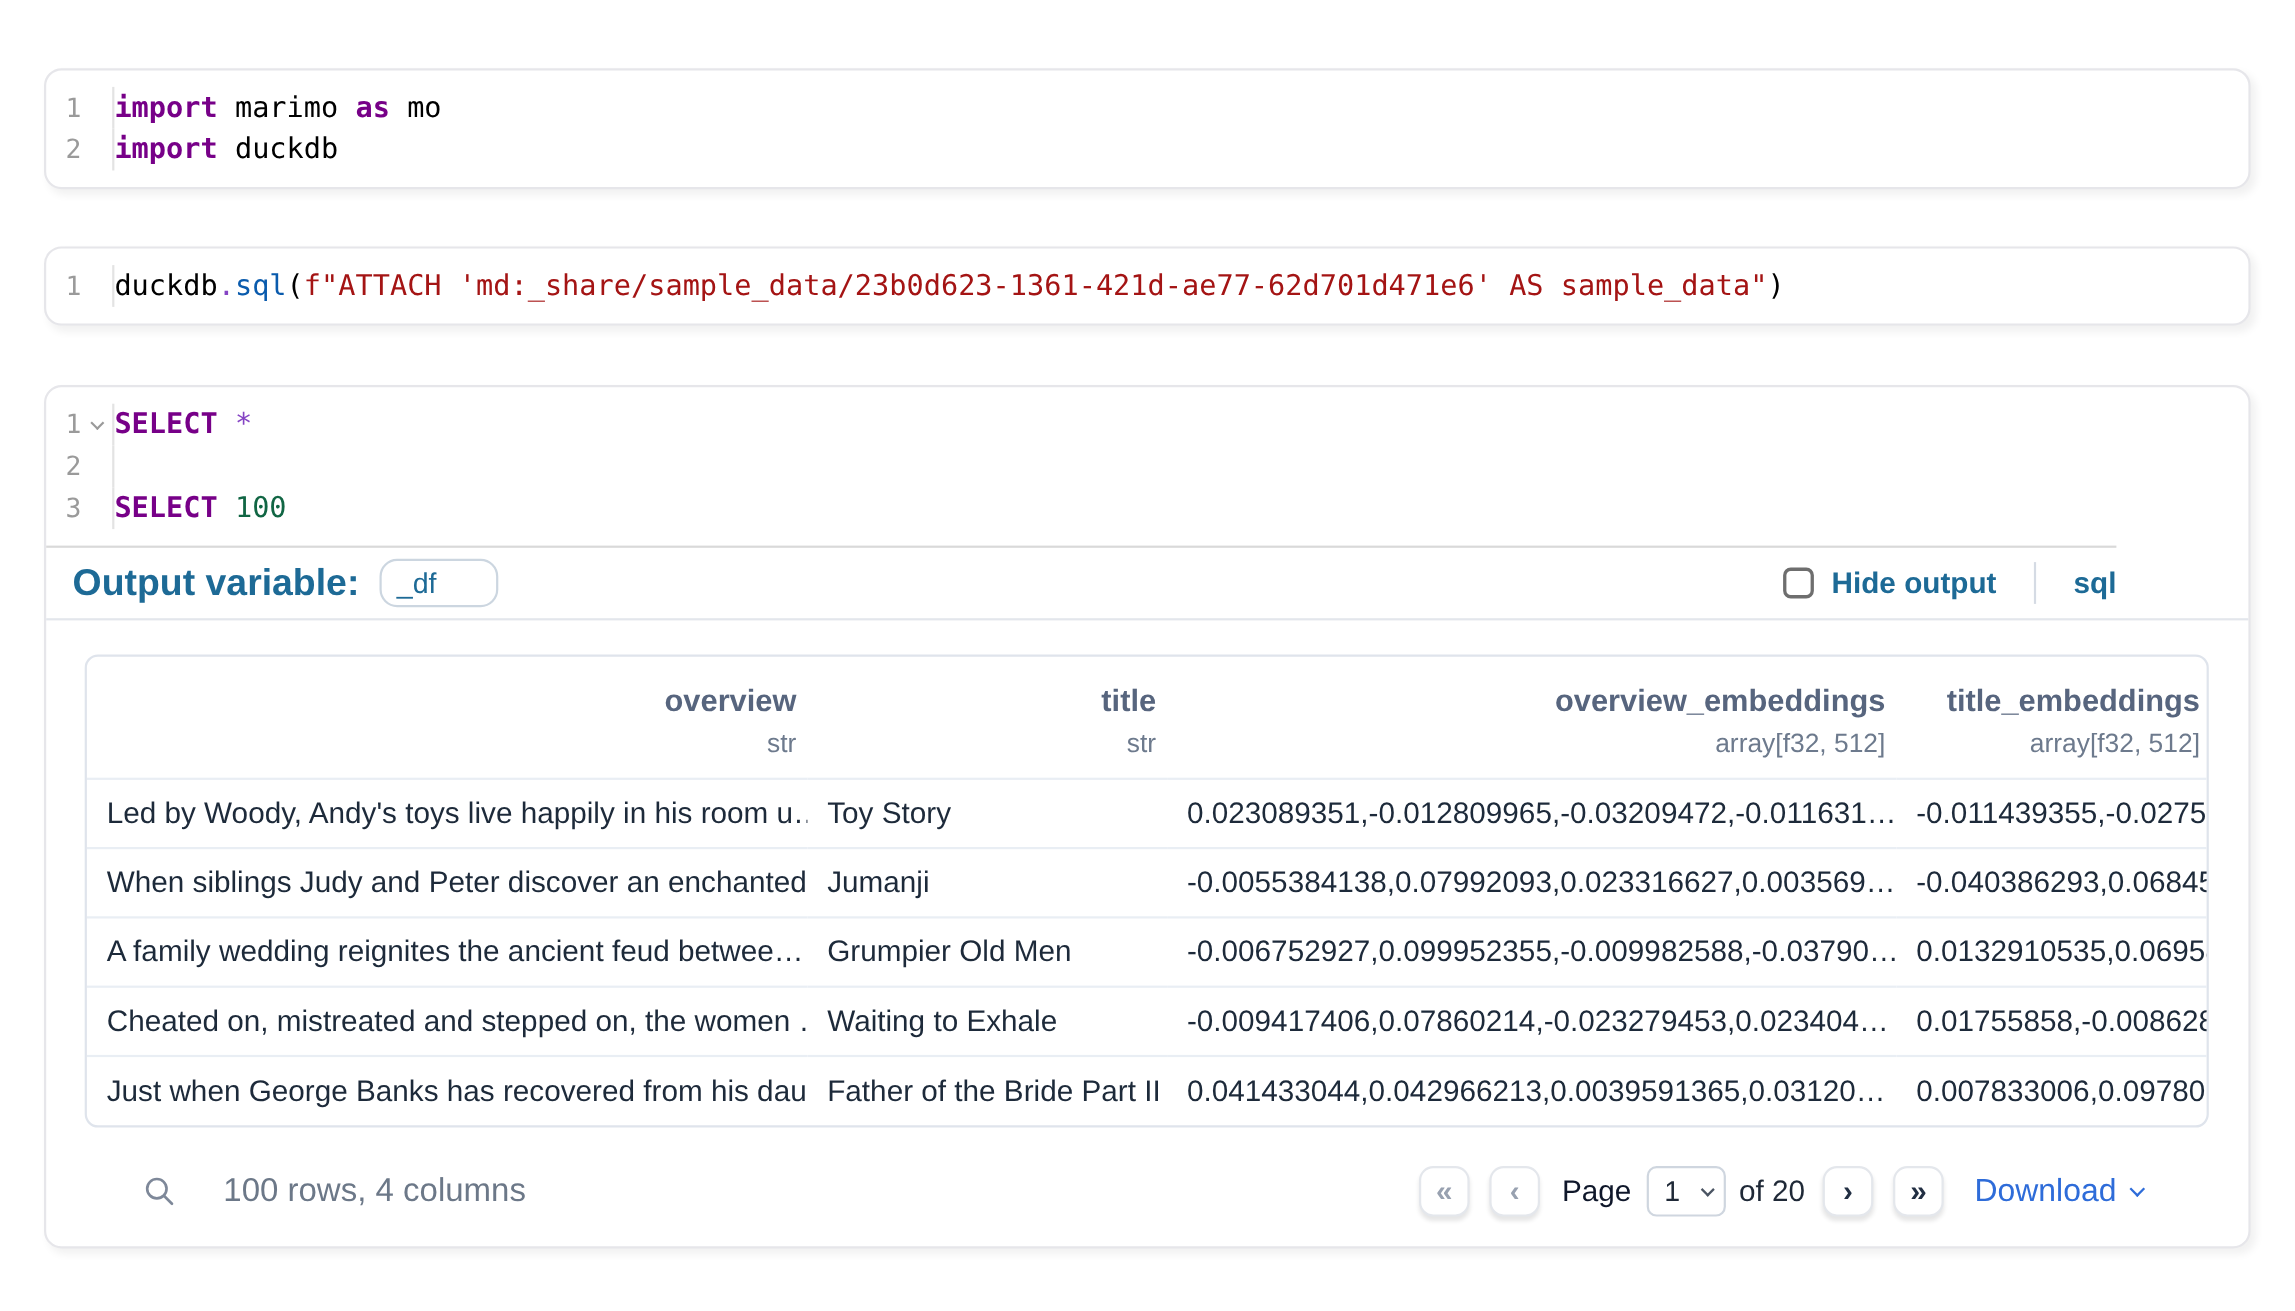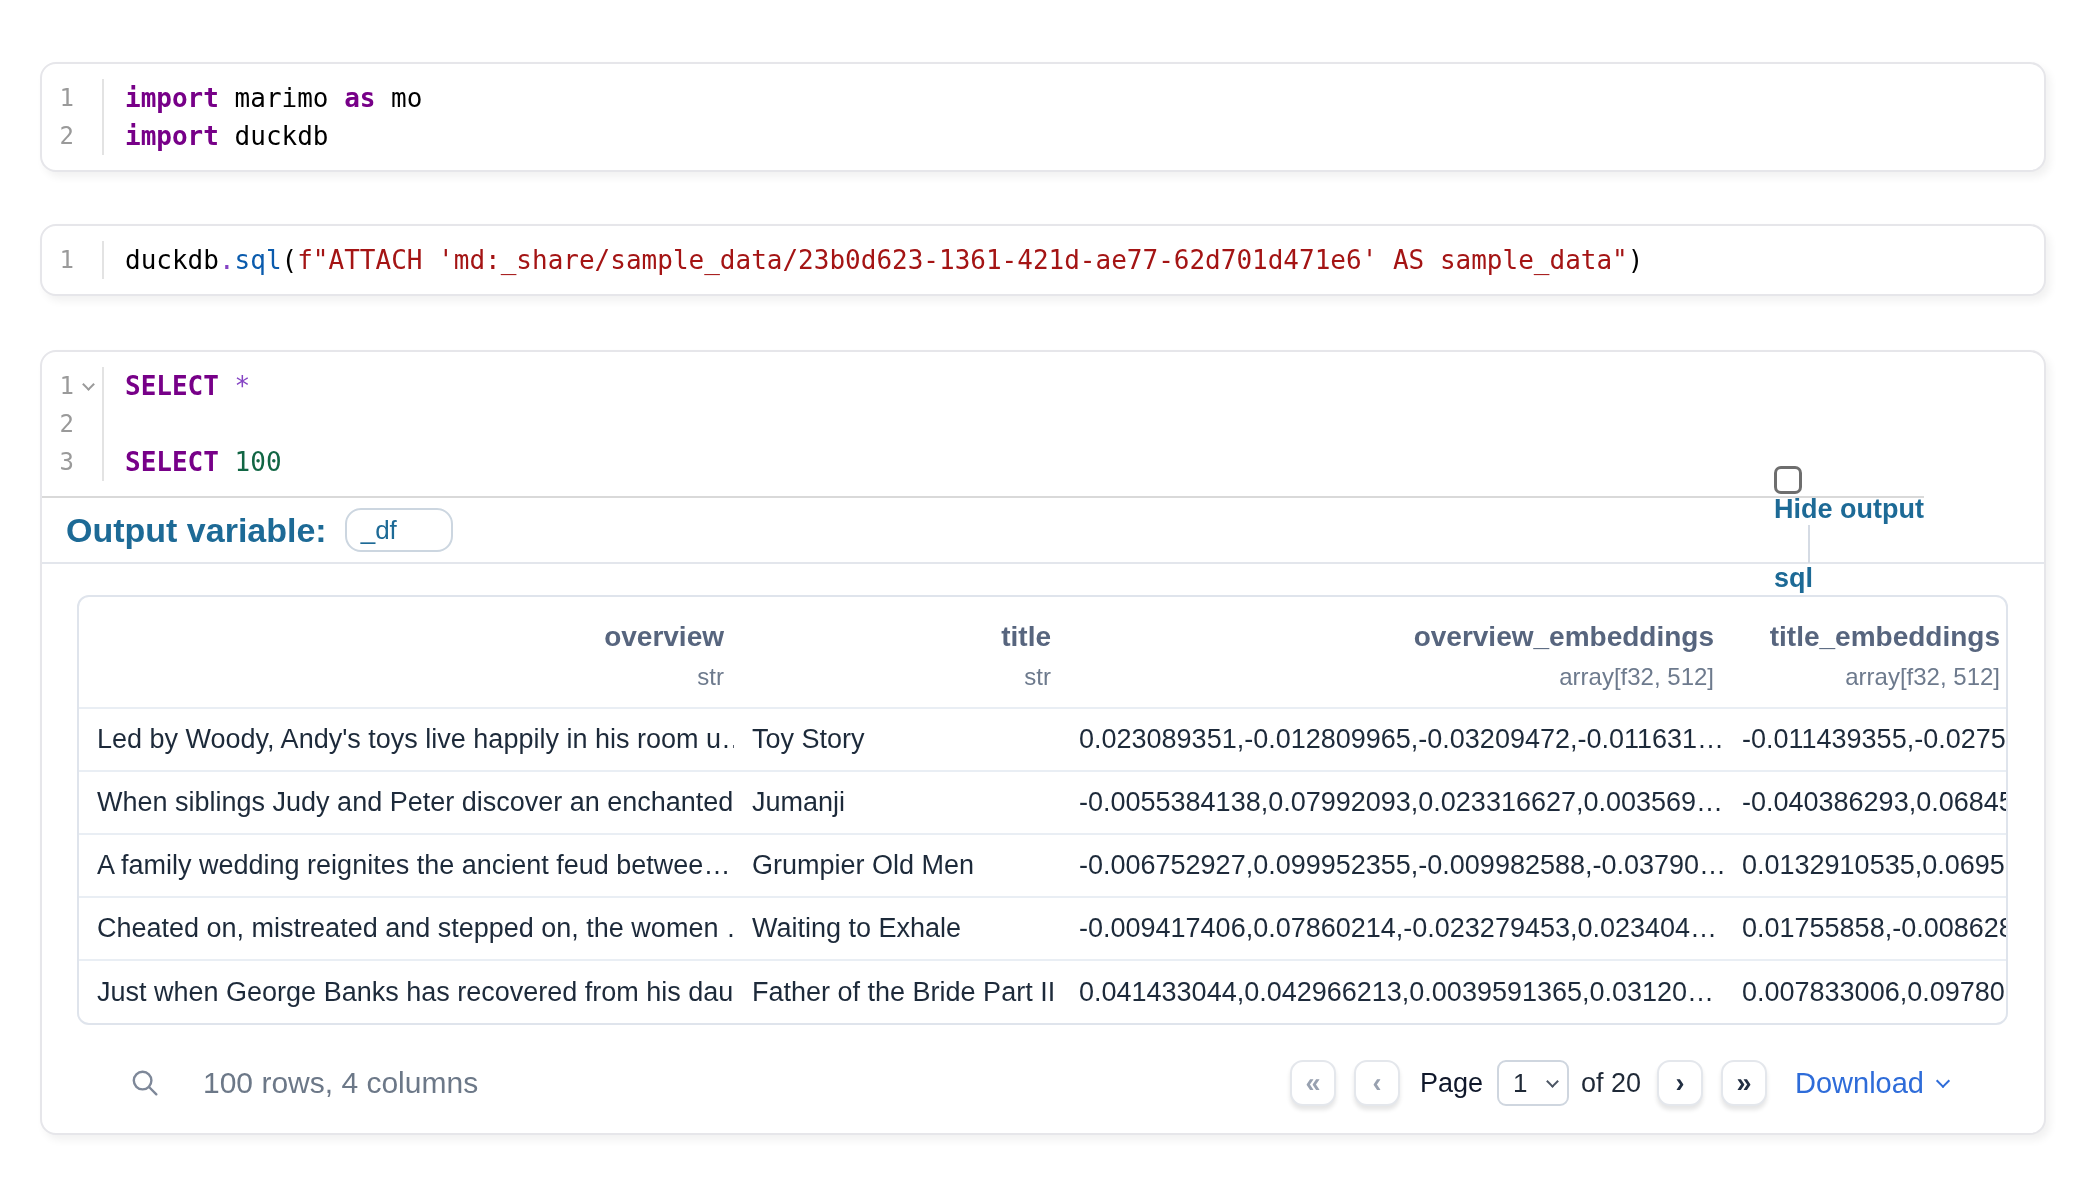--- a/index.html
+++ b/index.html
@@ -32,21 +32,21 @@
     font-family:"DejaVu Sans Mono", monospace;
     font-size:24px; color:#9a9a9a; text-align:right; width:30px;
   }
   .fold-slot { width:28px; display:flex; align-items:center; justify-content:center; }
   .fold-chev {
     width:9px; height:9px; border-right:2px solid #9a9a9a; border-bottom:2px solid #9a9a9a;
     transform:rotate(45deg); margin-top:-4px;
   }
   .code-text {
     font-family:"DejaVu Sans Mono", monospace;
-    font-size:26px; white-space:pre; padding-left:21px; color:#000;
+    font-size:26px; white-space:pre; padding-left:0; color:#000;
   }
   .tk { white-space:pre; }
   .tk.kw  { color:#770088; font-weight:bold; }
   .tk.fn  { color:#0a5bad; }
   .tk.str { color:#a41414; }
   .tk.num { color:#116644; }
   .tk.op  { color:#8544c4; }
 
   
   .divider-inset { height:2px; background:#d9d9d9; margin-right:120px; }
@@ -55,21 +55,21 @@
     height:64px; display:flex; align-items:center;
     padding:0 0 0 24px; margin-right:120px;
   }
   .out-label { font-size:34px; font-weight:bold; color:#1d6a96; }
   .out-var-box {
     margin-left:18px; min-width:108px; height:44px;
     border:2px solid #ccd6e0; border-radius:16px;
     display:flex; align-items:center; padding:16px 14px;
     font-size:26px; font-weight:normal; color:#1d6a96;
   }
-  .controls-right { margin-left:auto; display:flex; align-items:flex-start;flex-direction:column; }
+  .controls-right { margin-left:auto; display:flex; align-items:center; }
   .checkbox {
     width:28px; height:28px; border:3px solid #6e6e6e; border-radius:7px;
     background:#fff; margin-right:16px;
   }
   .hide-label { font-size:27px; font-weight:bold; color:#1d6a96; }
   .v-sep { width:2px; height:38px; background:#d5dbe4; margin:0 34px; }
   .lang-label { font-size:27px; font-weight:bold; color:#1d6a96; }
 
   
   .output-area { padding:31px 40px 0 35px; }

